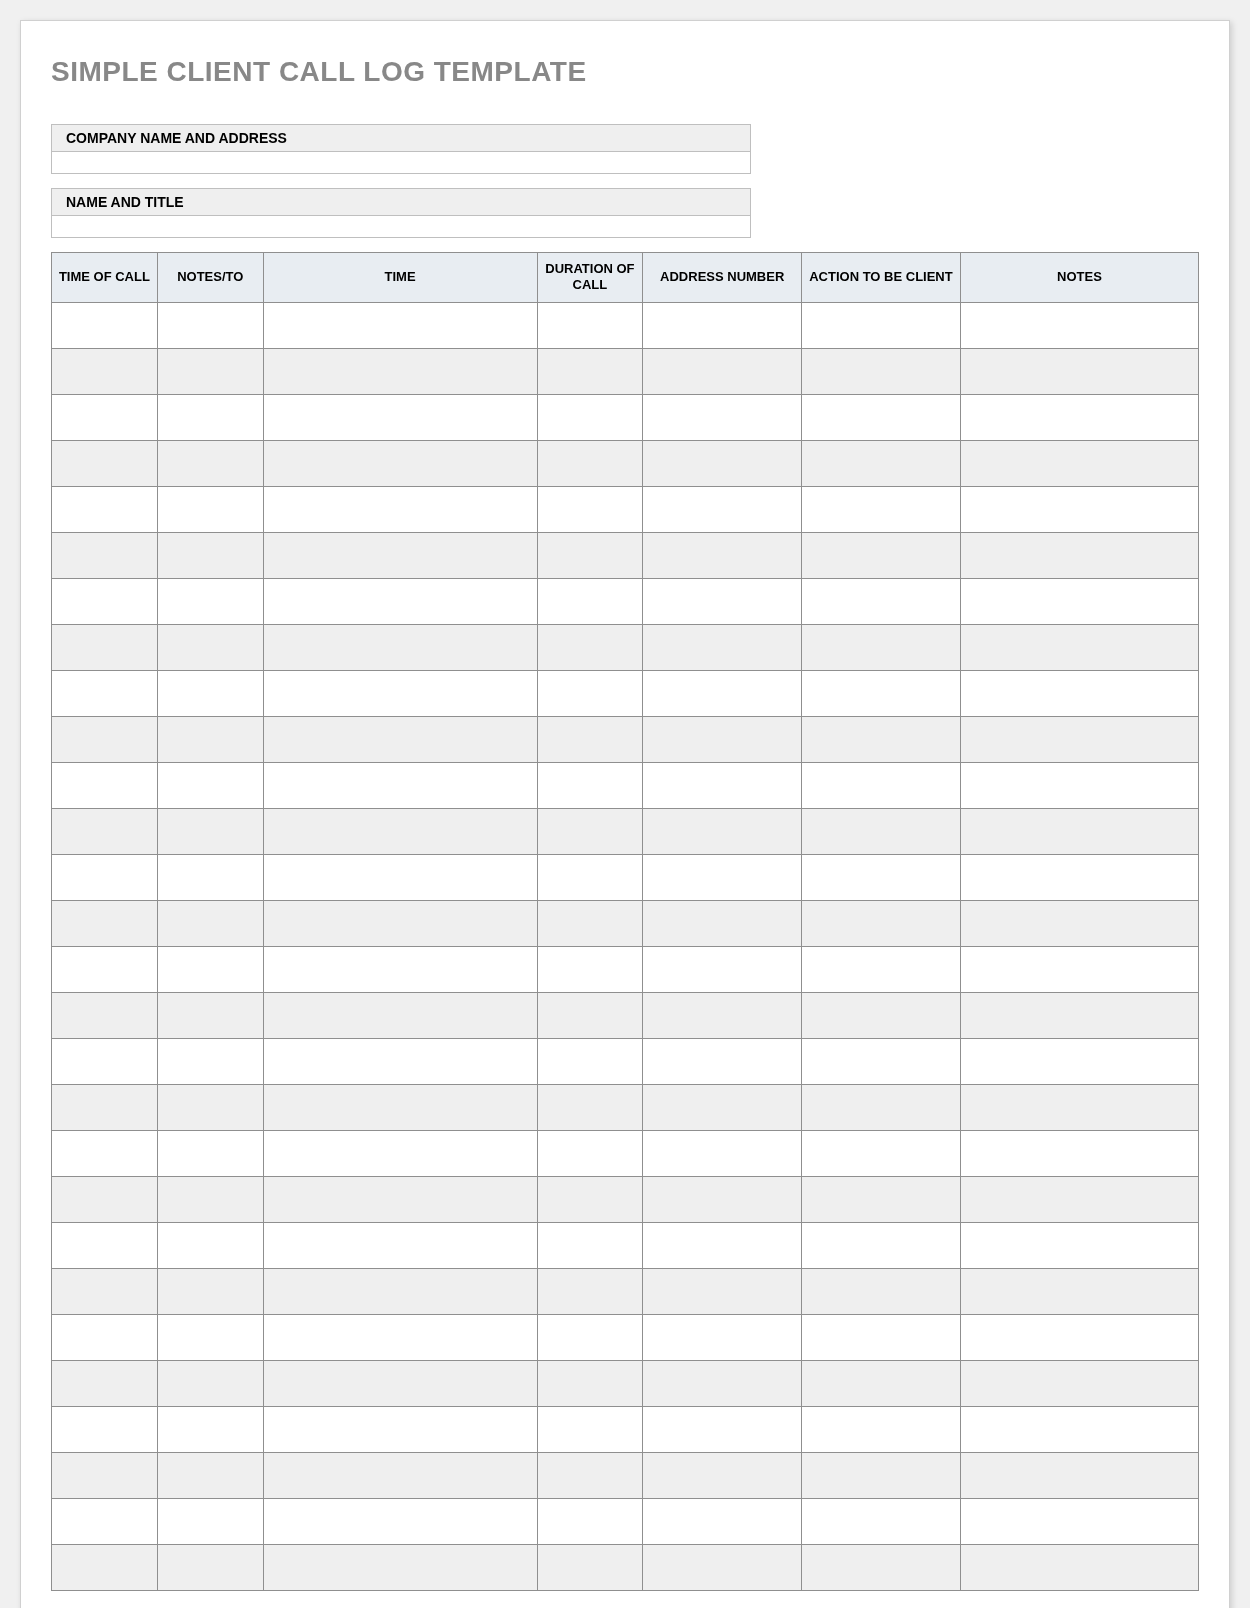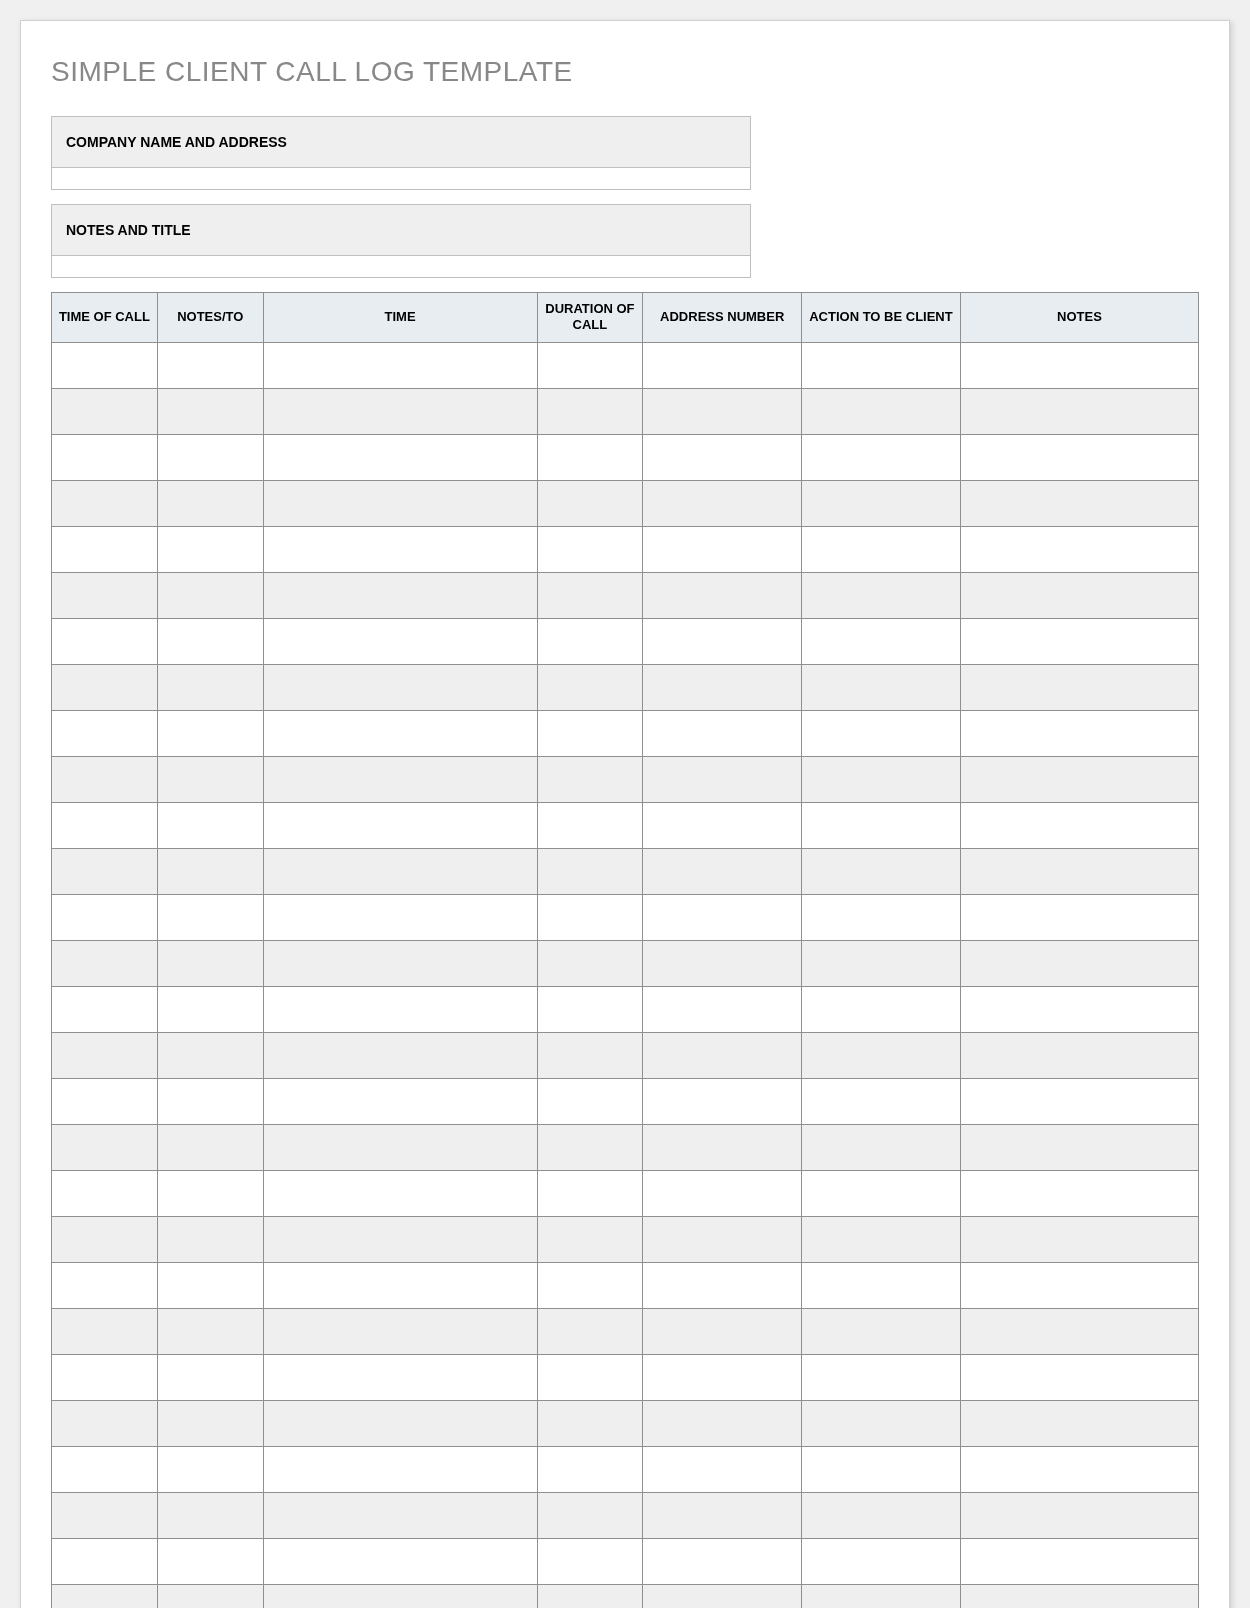--- a/index.html
+++ b/index.html
@@ -12,33 +12,33 @@
   .page {
     width: 1210px;
     background: #ffffff;
     border: 1px solid #d0d0d0;
     box-shadow: 2px 2px 6px rgba(0,0,0,0.15);
     padding: 35px 30px 30px 30px;
     margin: 0 auto;
   }
   .title {
     font-size: 28px;
-    font-weight: normal;
+    font-weight: bold;
     color: #888888;
     letter-spacing: 0.5px;
-    margin: 0 0 28px 0;
+    margin: 0 0 36px 0;
   }
   .info-block {
     width: 700px;
     margin-bottom: 14px;
   }
   .info-header {
     background: #efefef;
     border: 1px solid #bfbfbf;
-    padding: 17px 14px;
+    padding: 5px 14px;
     font-size: 14px;
     font-weight: bold;
     color: #000;
   }
   .info-row {
     border: 1px solid #bfbfbf;
     border-top: none;
     height: 22px;
     background: #ffffff;
   }
@@ -83,21 +83,21 @@
 <div class="page">
 
   <h1 class="title">SIMPLE CLIENT CALL LOG TEMPLATE</h1>
 
   <div class="info-block">
     <div class="info-header">COMPANY NAME AND ADDRESS</div>
     <div class="info-row"></div>
   </div>
 
   <div class="info-block">
-    <div class="info-header">NOTES AND TITLE</div>
+    <div class="info-header">NAME AND TITLE</div>
     <div class="info-row"></div>
   </div>
 
   <table class="log-table">
     <colgroup>
       <col class="col-time">
         <col class="col-fromto">
         <col class="col-name">
       <col class="col-dur">
         <col class="col-contact">

